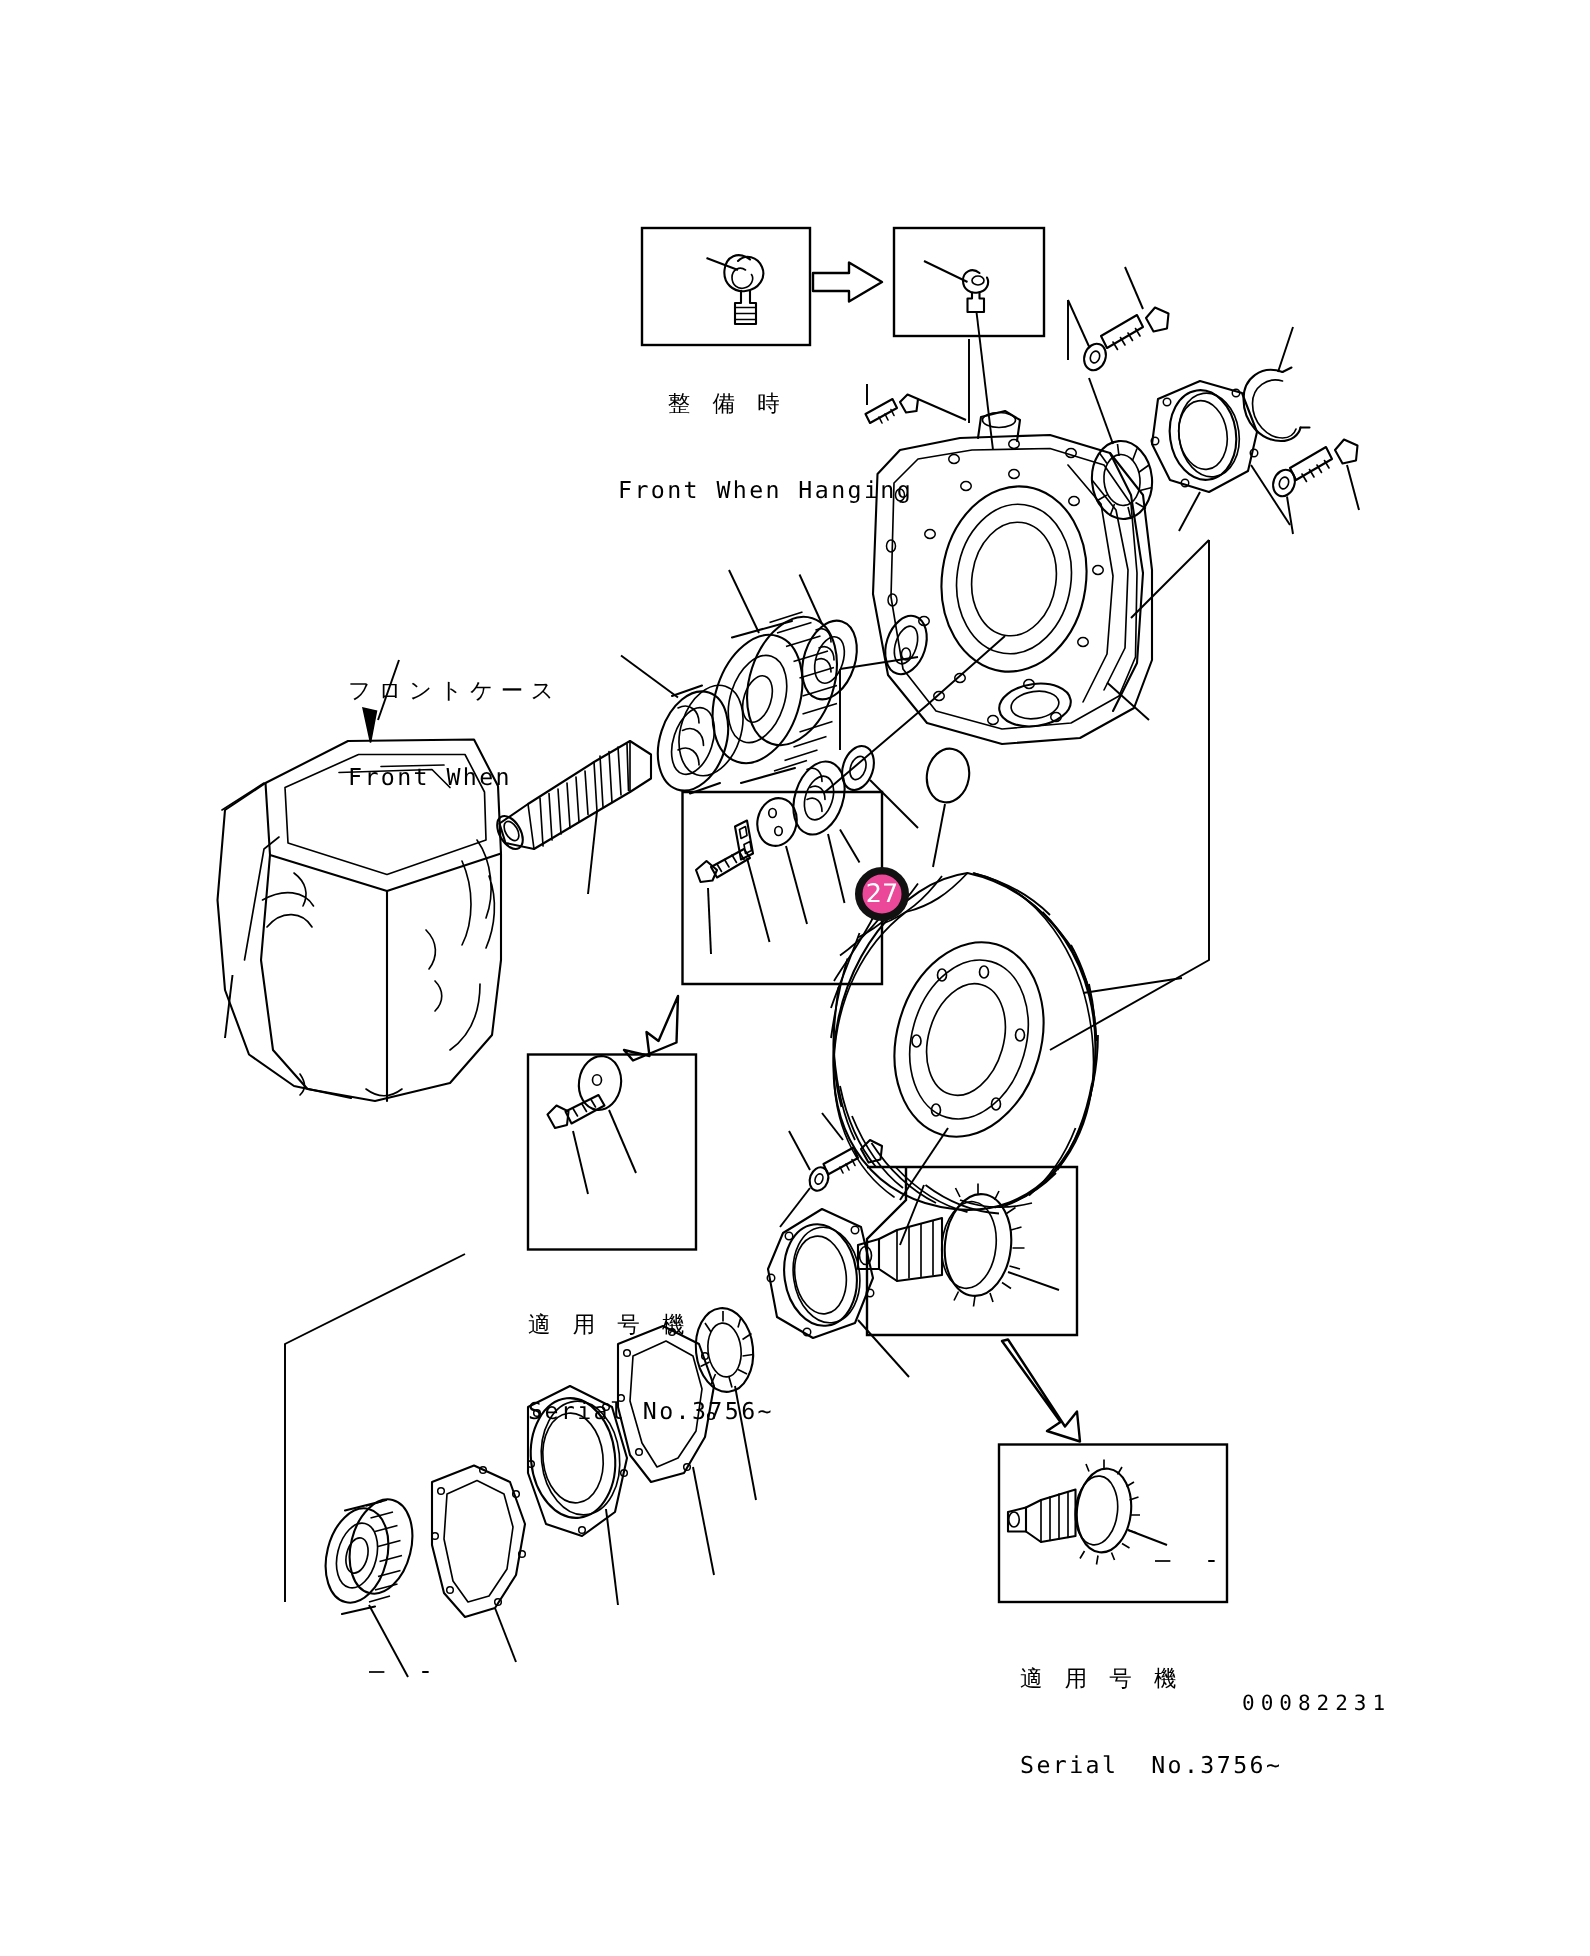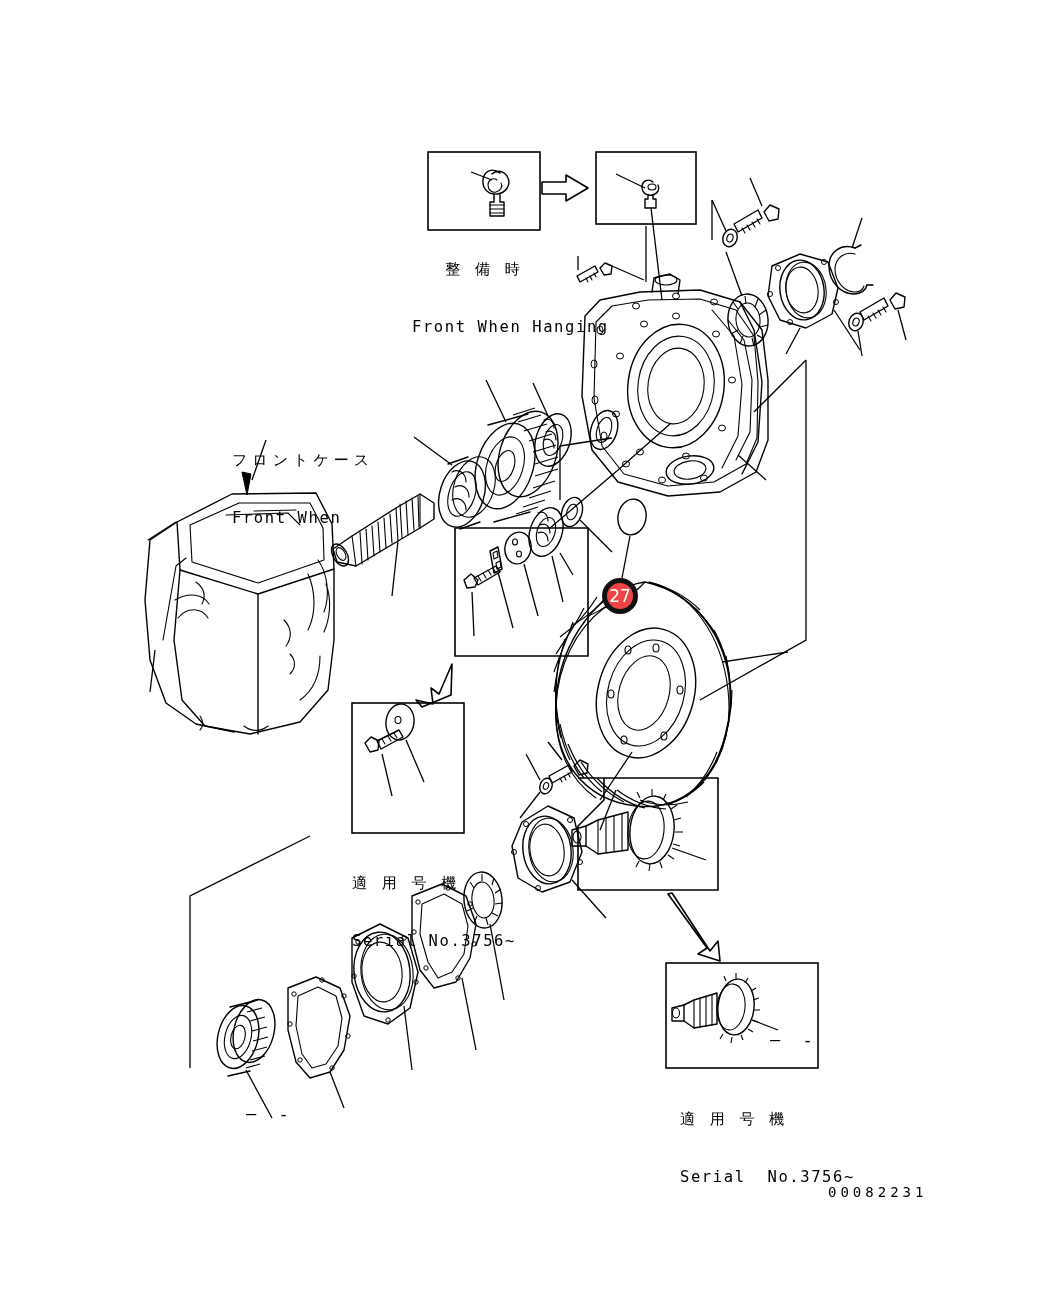--- a/index.html
+++ b/index.html
@@ -517,19 +517,19 @@
 </div>
 
 <div class="lbl" style="left:680px; top:1072px;">
   <div class="jp">適 用 号 機</div>
   <div class="en">Serial  No.3756~</div>
 </div>
 
 <div class="dashmark" style="left:246px; top:1104px;">— -</div>
 <div class="dashmark" style="left:770px; top:1030px;">— -</div>
 
-<div class="fignum" style="left:828px; top:1184px;">00082231</div>
-
-<div class="callout" id="callout-27" style="left: 570px; top: 578px; width: 36px; height: 36px; background: #ef4444; border: 5px solid rgb(17, 17, 17); margin-left: 32px;">
+<div class="fignum" style="left:828px; top:1128px;">00082231</div>
+
+<div class="callout" id="callout-27" style="left: 570px; top: 578px; width: 36px; height: 36px; background: #ec4899; border: 5px solid rgb(17, 17, 17);">
   <span style="color: rgb(255, 255, 255);">27</span>
 </div>
 
 </div>
 
 </body></html>

